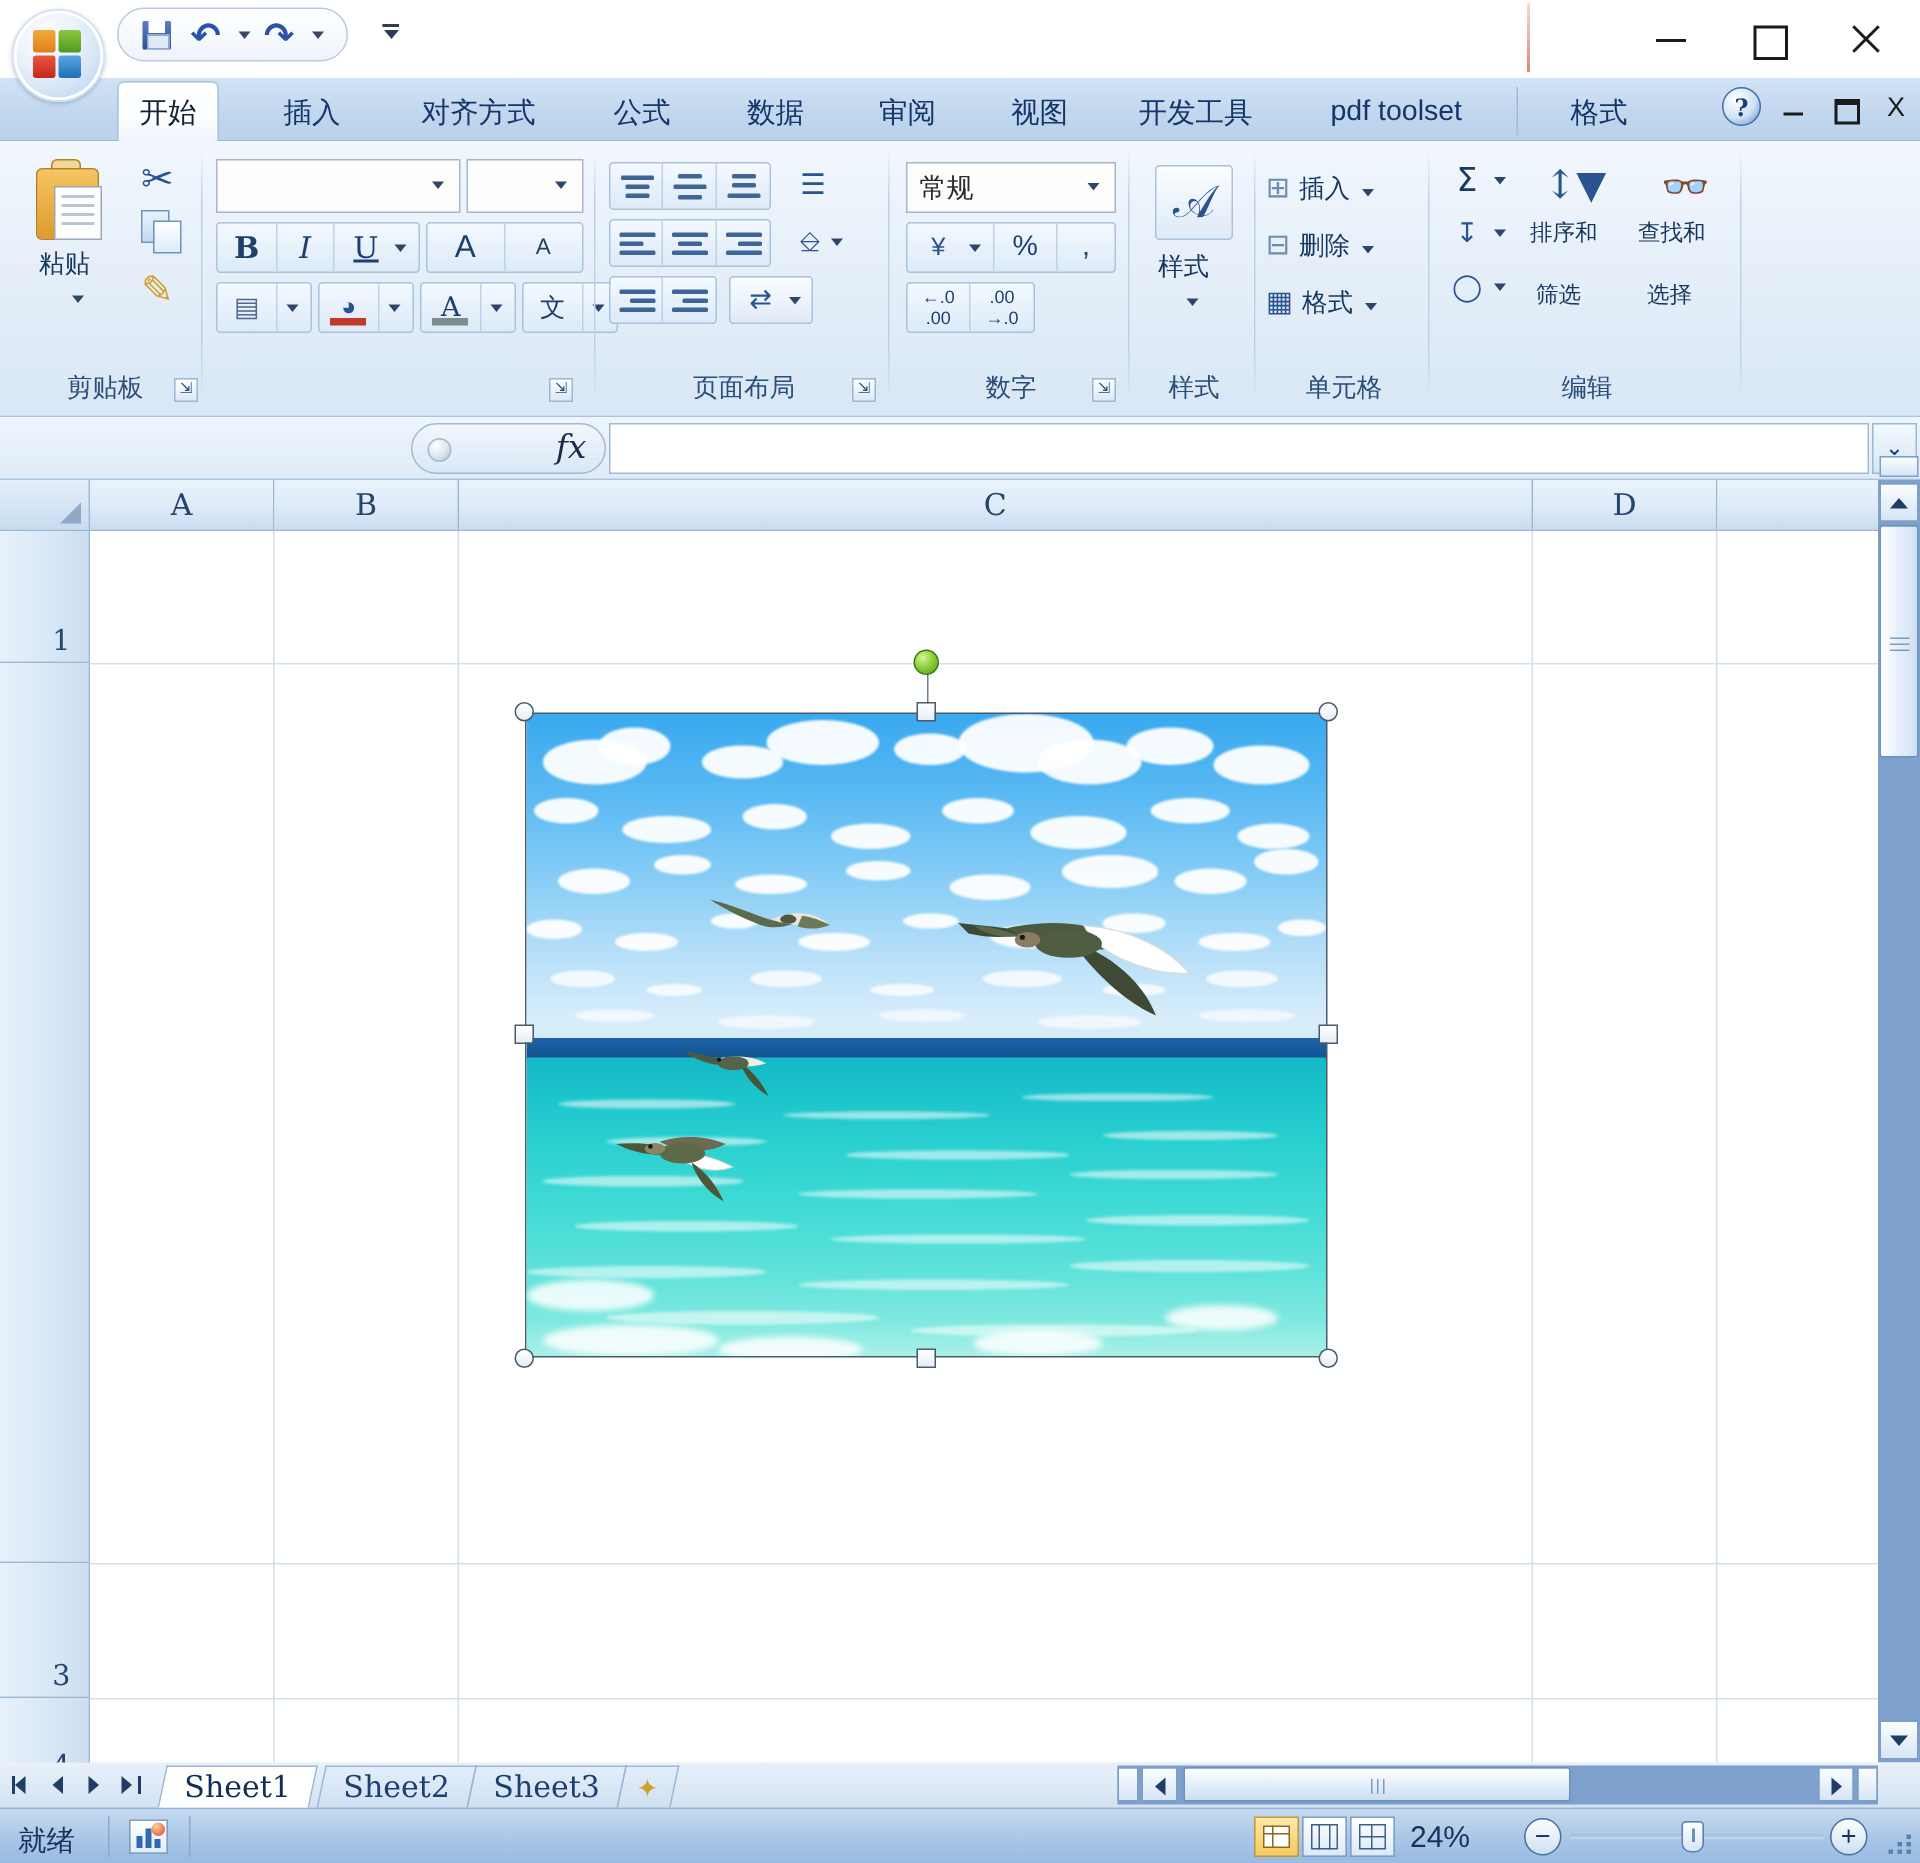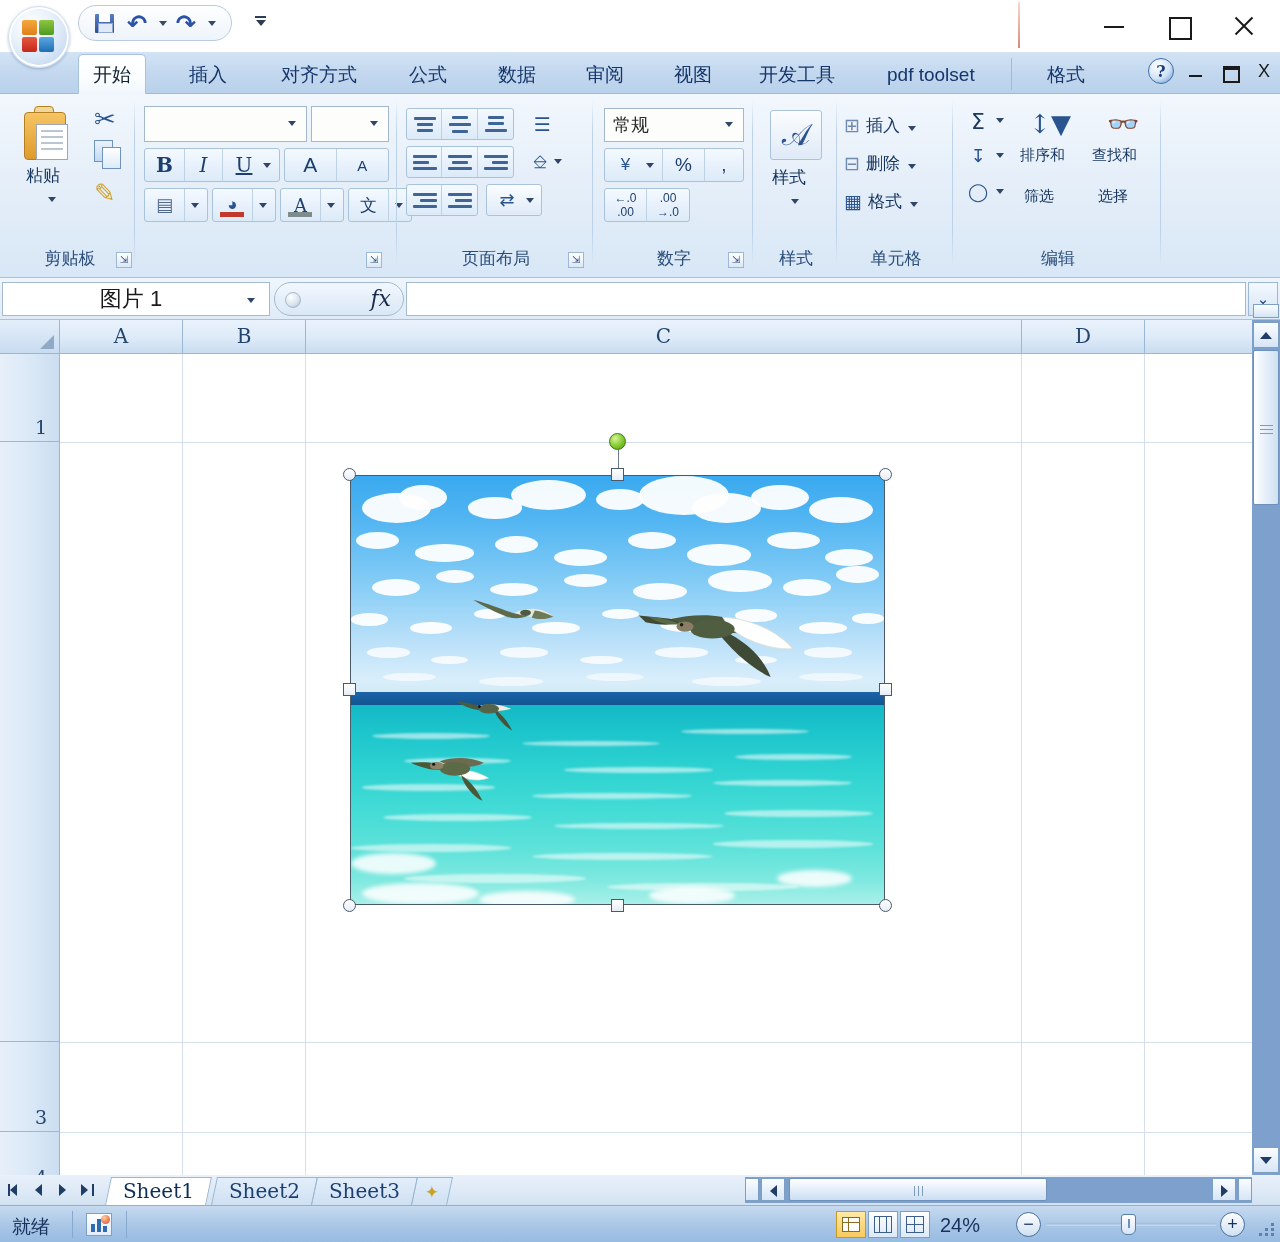--- a/index.html
+++ b/index.html
@@ -693,24 +693,20 @@
           <div class="cap cap-sm" style="position:relative; left:2px; top:0px;">查找和</div>
           <div class="cap cap-sm" style="position:relative; left:8px; top:22px;">选择</div>
         </div>
       </div>
       <div class="grp-label">编辑</div>
     </div>
     <div class="grp-div" style="left:1160px;"></div>
   </div>
 
   <div class="formula-bar">
-    <div class="namebox">
-      <div class="namebox-txt">图片 1</div>
-      <div class="drop-car"></div>
-    </div>
     <div class="fx-zone">
       <div class="cancel-dot"></div>
       <div class="fx-glyph">fx</div>
     </div>
     <div class="formula-input"></div>
     <div class="fb-expand">⌄</div>
   </div>
 
   <div class="grid-area">
 

